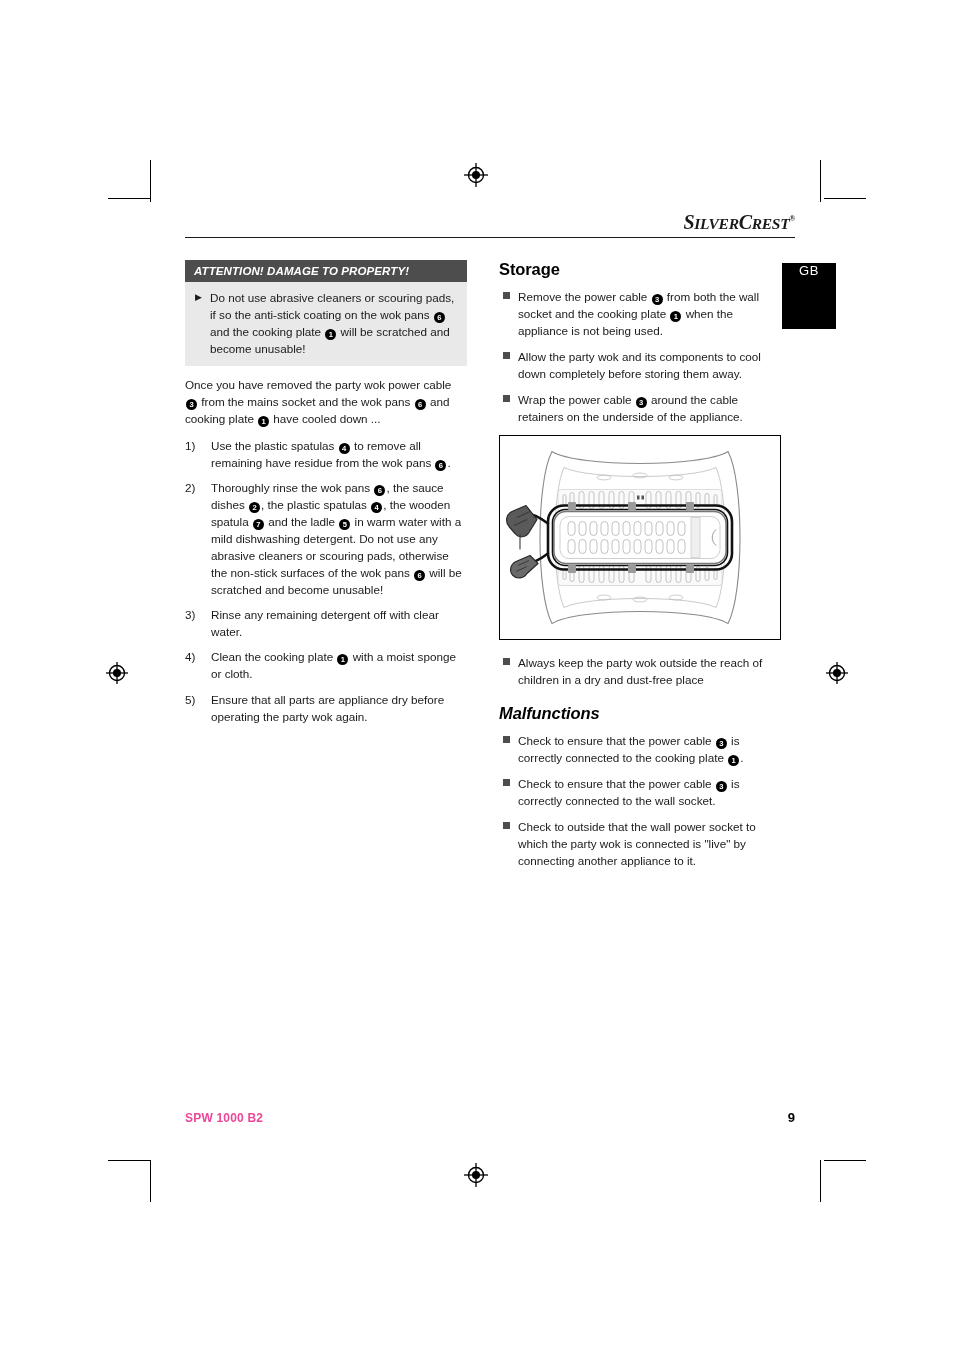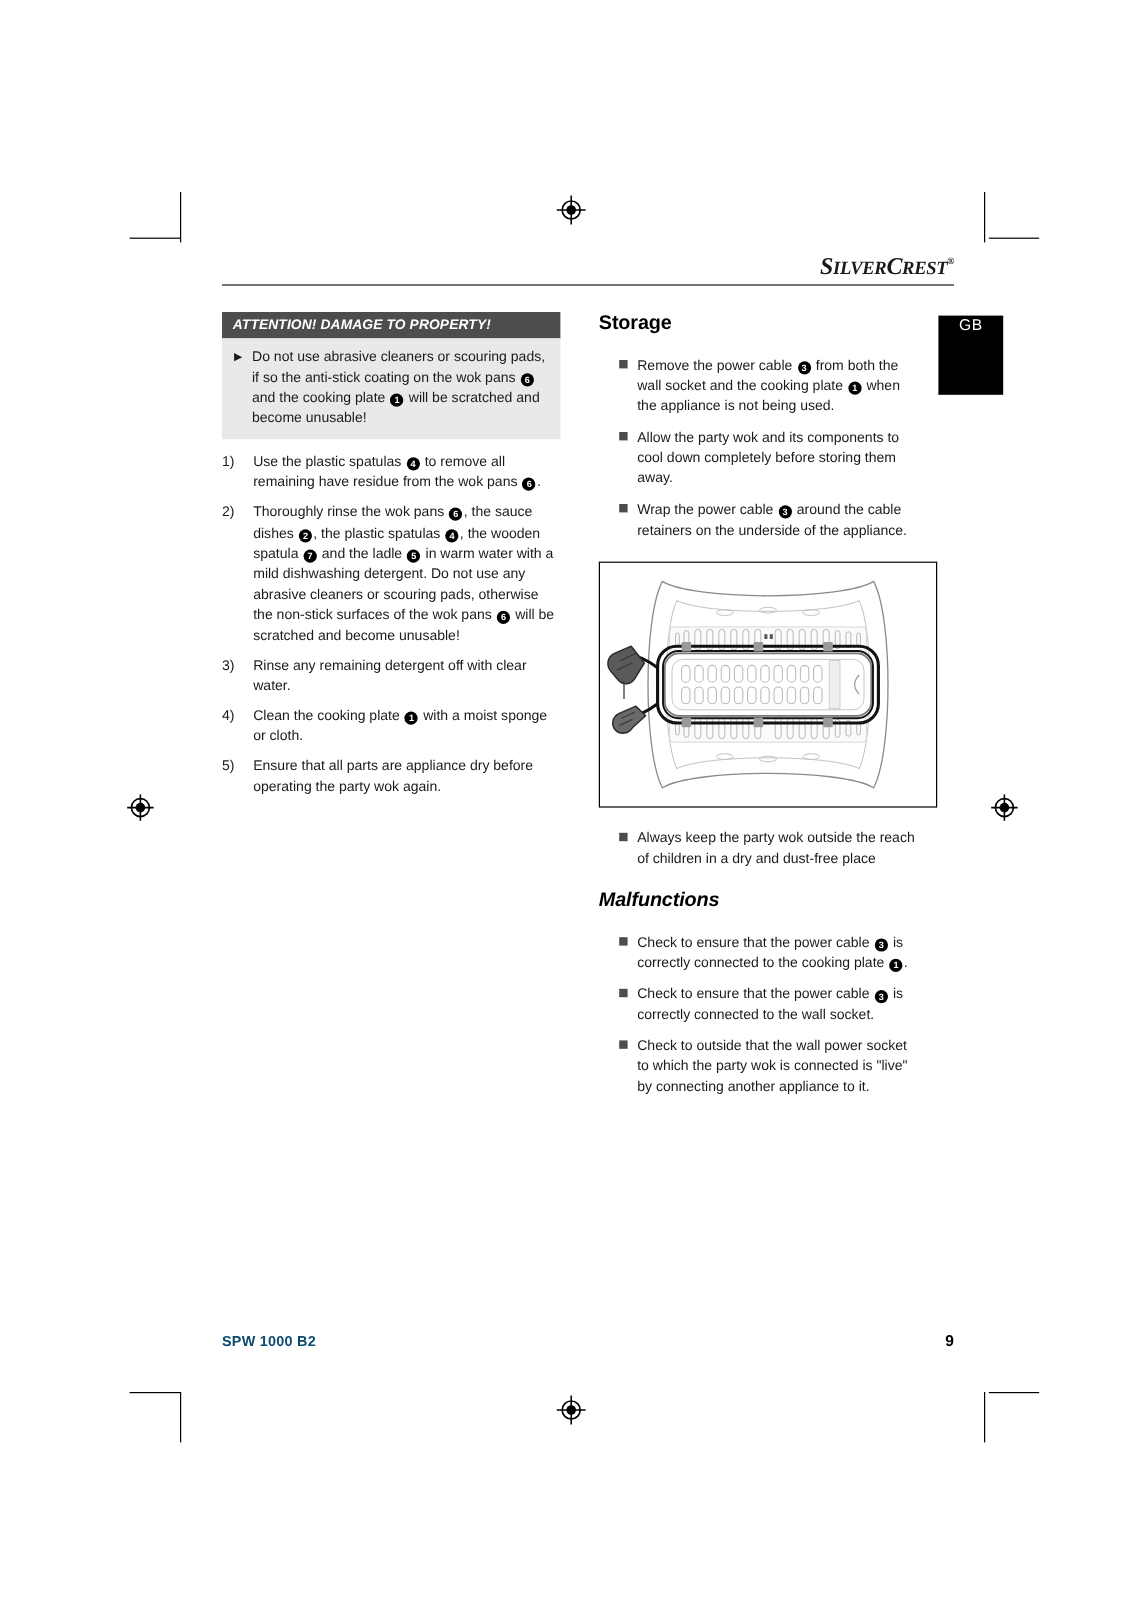--- a/index.html
+++ b/index.html
@@ -147,21 +147,21 @@
   h2.sec {
     font-size: 16.5px;
     font-weight: bold;
     margin: 0 0 9px 0;
     letter-spacing: -0.1px;
     color: #000;
   }
   h2.sec.spaced { margin-top: 16px; font-style: italic; }
 
   
-  .bullist { margin: 17px; }
+  .bullist { margin: 4px; }
   .bulitem {
     display: flex;
     font-size: 11.7px;
     line-height: 1.46;
     margin-bottom: 9px;
   }
   .bulitem .sq {
     width: 15px;
     flex: 0 0 15px;
     padding-top: 4px;
@@ -206,21 +206,21 @@
     left: 185px;
     top: 1110px;
     width: 610px;
     display: flex;
     justify-content: space-between;
     align-items: baseline;
   }
   .footer .model {
     font-size: 12px;
     font-weight: bold;
-    color: #0c4a6e;
+    color: #ec4899;
     letter-spacing: 0.2px;
   }
   .footer .pageno {
     font-size: 13px;
     font-weight: bold;
     color: #000;
   }
 </style>
 </head>
 <body>
@@ -285,20 +285,21 @@
       <div class="warnbox">
         <div class="warnbox-head">ATTENTION! DAMAGE TO PROPERTY!</div>
         <div class="warnbox-body">
           <div class="warn-item">
             <span class="warn-arrow">▶</span>
             <span class="warn-text"><span>Do not use abrasive cleaners or scouring pads, if so the anti-stick coating on the wok pans </span><span class="cnum">6</span><span> and the cooking plate </span><span class="cnum">1</span><span> will be scratched and become unusable!</span></span>
           </div>
         </div>
       </div>
 
+      <p class="para"><span>Once you have removed the party wok power cable </span><span class="cnum">3</span><span> from the mains socket and the wok pans </span><span class="cnum">6</span><span> and cooking plate </span><span class="cnum">1</span><span> have cooled down ...</span></p>
 
       <div class="numlist">
 
         <div class="numitem">
           <span class="num">1)</span>
           <span class="ntext"><span>Use the plastic spatulas </span><span class="cnum">4</span><span> to remove all remaining have residue from the wok pans </span><span class="cnum">6</span><span>.</span></span>
         </div>
 
         <div class="numitem">
           <span class="num">2)</span>

